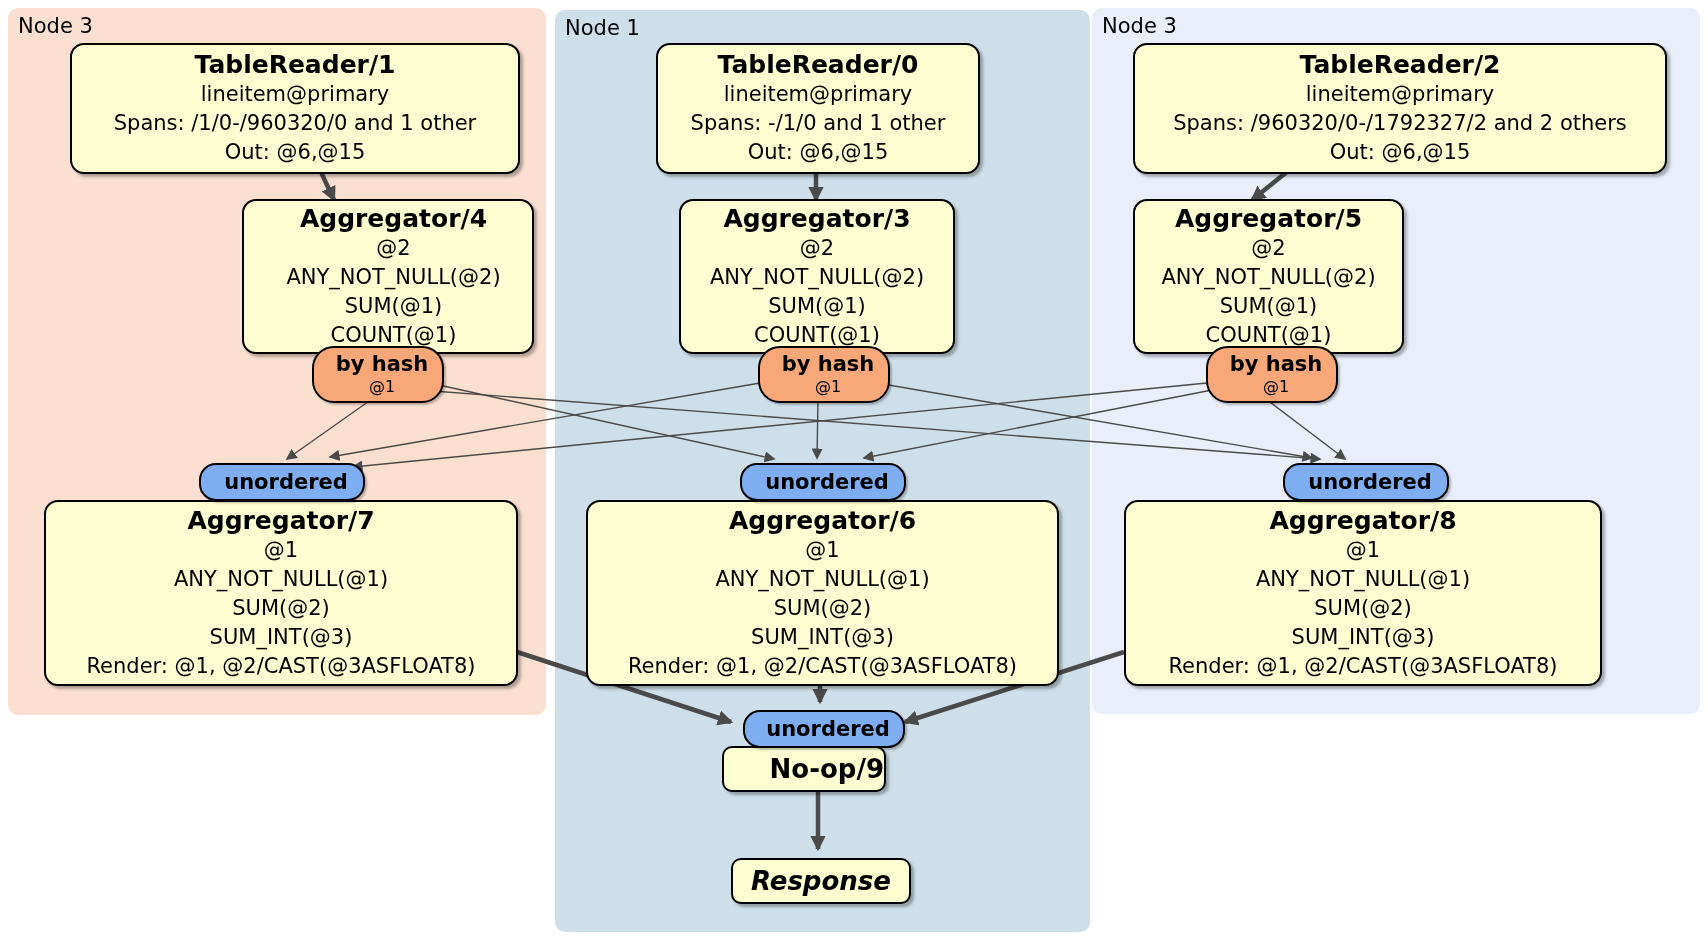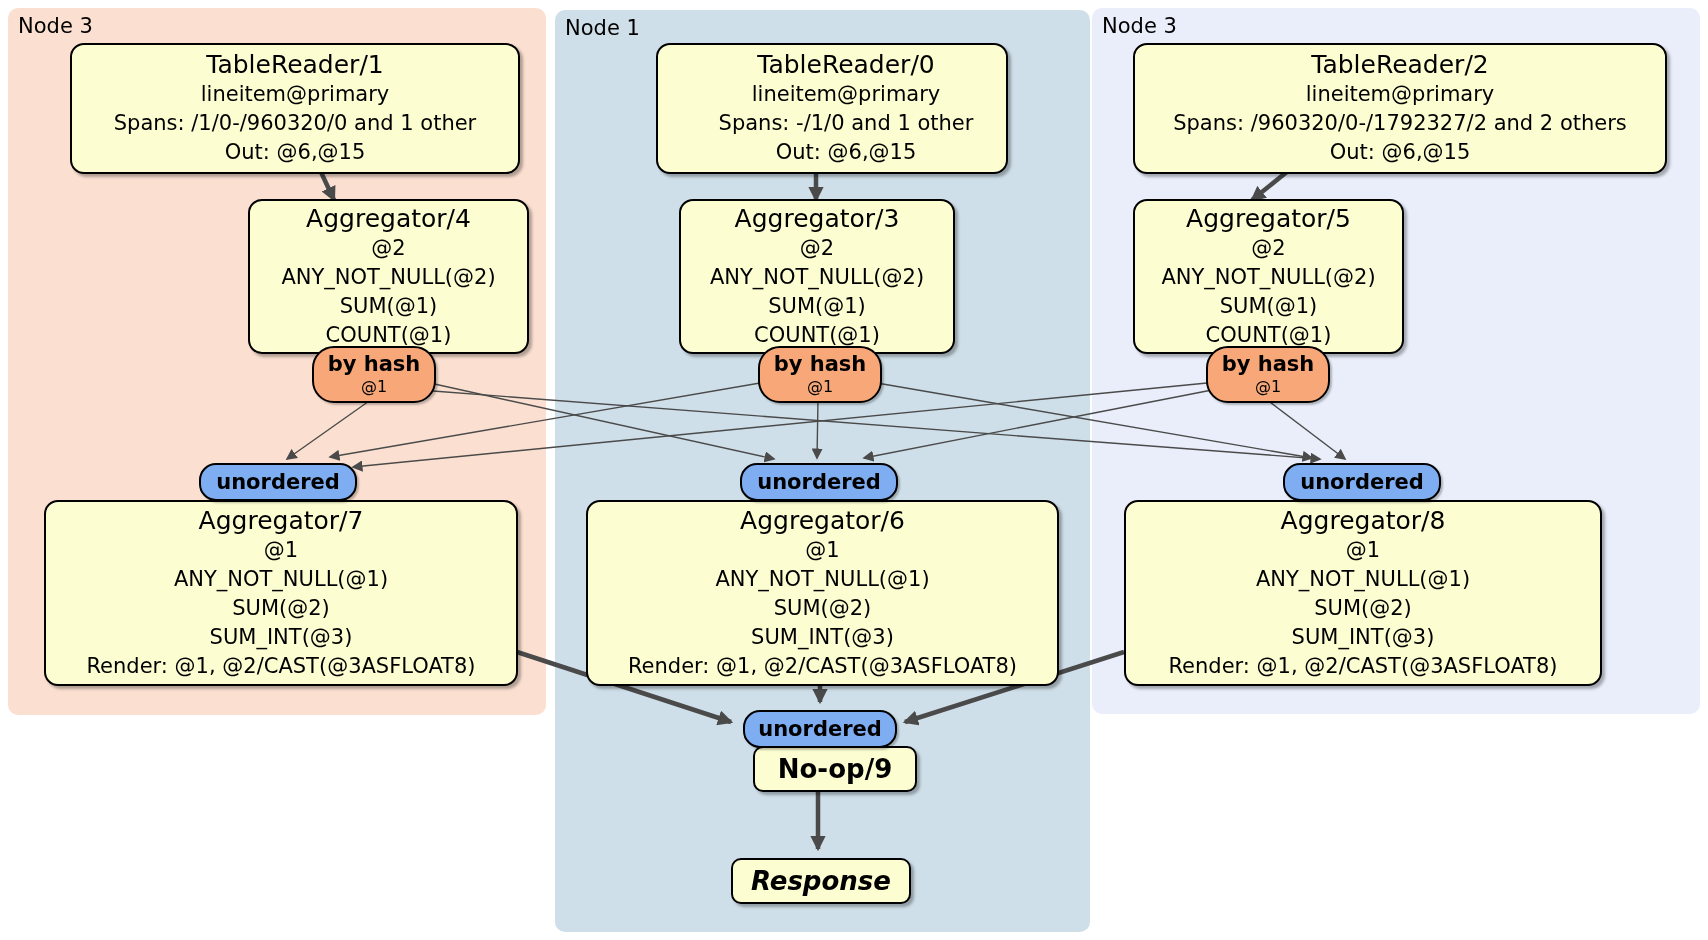--- a/index.html
+++ b/index.html
@@ -10,25 +10,25 @@
   .panel{position:absolute;border-radius:10px;}
   .panel-label{position:absolute;left:10px;top:6px;font-size:21px;color:#000;white-space:nowrap;}
   .edges{position:absolute;left:0;top:0;z-index:2;}
   .box{
     position:absolute;z-index:3;background:var(--box-bg);
     border:2px solid var(--border);border-radius:14px;
     box-shadow:3px 3px 3px rgba(0,0,0,0.30);
     display:flex;flex-direction:column;justify-content:center;align-items:center;
     text-align:center;line-height:29px;font-size:21px;white-space:nowrap;
   }
-  .box-title{font-weight:normal;font-size:25px;line-height:30px;}
+  .box-title{font-weight:bold;font-size:25px;line-height:30px;}
   .pill{
     position:absolute;z-index:4;border:2px solid var(--border);
     display:flex;flex-direction:column;justify-content:center;align-items:center;
-    text-align:center;white-space:nowrap;box-shadow:2px 2px 2px rgba(0,0,0,0.25);
+    text-align:center;white-space:nowrap;box-shadow:2px 2px 2px rgba(0,0,0,0.25);padding-left:8px;
   }
   .router{background:var(--router-bg);border-radius:22px;}
   .router-label{font-weight:bold;font-size:21px;line-height:25px;}
   .router-detail{font-size:16px;line-height:20px;}
   .sync{background:var(--sync-bg);border-radius:17px;}
   .sync-label{font-weight:bold;font-size:21px;}
   .terminal-title{font-weight:bold;font-size:26px;}
 </style>
 </head>
 <body>
@@ -77,34 +77,34 @@
       <path d="M818,791 L818,849" marker-end="url(#arrowBig)"></path>
     </g>
   </svg>
 
   <div class="box" style="left:70px;top:43px;width:446px;height:127px;">
     <div class="box-title">TableReader/1</div>
     <div class="box-line">lineitem@primary</div>
     <div class="box-line">Spans: /1/0-/960320/0 and 1 other</div>
     <div class="box-line">Out: @6,@15</div>
   </div>
-  <div class="box" style="left:656px;top:43px;width:320px;height:127px;padding-left:28px;">
+  <div class="box" style="left:656px;top:43px;width:320px;height:127px;">
     <div class="box-title">TableReader/0</div>
     <div class="box-line">lineitem@primary</div>
     <div class="box-line">Spans: -/1/0 and 1 other</div>
     <div class="box-line">Out: @6,@15</div>
   </div>
   <div class="box" style="left:1133px;top:43px;width:530px;height:127px;">
     <div class="box-title">TableReader/2</div>
     <div class="box-line">lineitem@primary</div>
     <div class="box-line">Spans: /960320/0-/1792327/2 and 2 others</div>
     <div class="box-line">Out: @6,@15</div>
   </div>
 
-  <div class="box" style="left:248px;top:199px;width:277px;height:151px;">
+  <div class="box" style="left:242px;top:199px;width:277px;height:151px;padding-left:11px;">
     <div class="box-title">Aggregator/4</div>
     <div class="box-line">@2</div>
     <div class="box-line">ANY_NOT_NULL(@2)</div>
     <div class="box-line">SUM(@1)</div>
     <div class="box-line">COUNT(@1)</div>
   </div>
   <div class="box" style="left:679px;top:199px;width:272px;height:151px;">
     <div class="box-title">Aggregator/3</div>
     <div class="box-line">@2</div>
     <div class="box-line">ANY_NOT_NULL(@2)</div>
@@ -163,20 +163,20 @@
     <div class="box-line">@1</div>
     <div class="box-line">ANY_NOT_NULL(@1)</div>
     <div class="box-line">SUM(@2)</div>
     <div class="box-line">SUM_INT(@3)</div>
     <div class="box-line">Render: @1, @2/CAST(@3ASFLOAT8)</div>
   </div>
 
   <div class="pill sync" style="left:743px;top:710px;width:150px;height:34px;">
     <div class="sync-label">unordered</div>
   </div>
-  <div class="box" style="left:753px;top:746px;width:160px;height:42px;border-radius:10px;">
+  <div class="box" style="left:722px;top:746px;width:160px;height:42px;border-radius:10px;align-items:flex-end;">
     <div class="terminal-title">No-op/9</div>
   </div>
   <div class="box" style="left:731px;top:858px;width:176px;height:42px;border-radius:10px;font-style:italic;">
     <div class="terminal-title">Response</div>
   </div>
 
 </div>
 
 </body></html>

